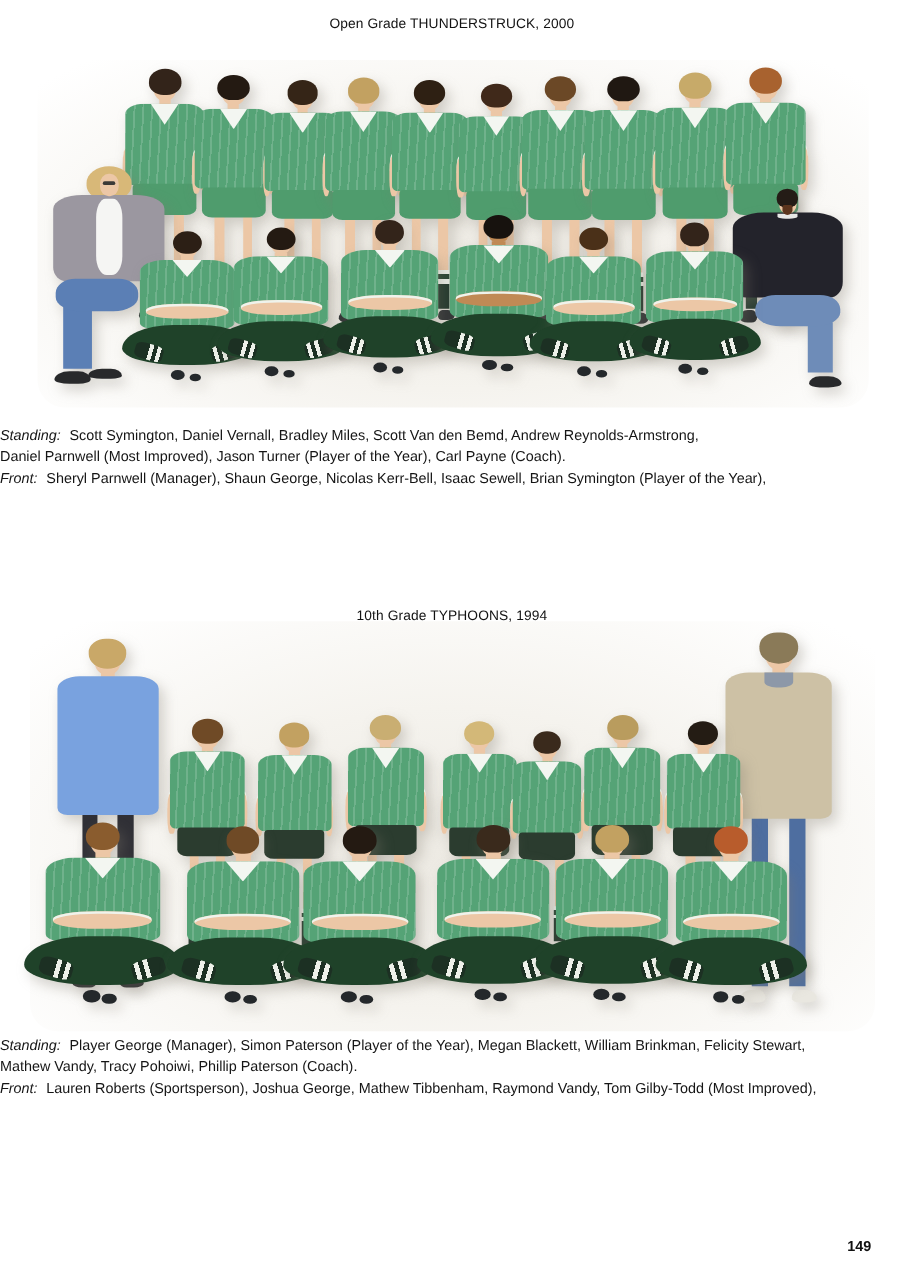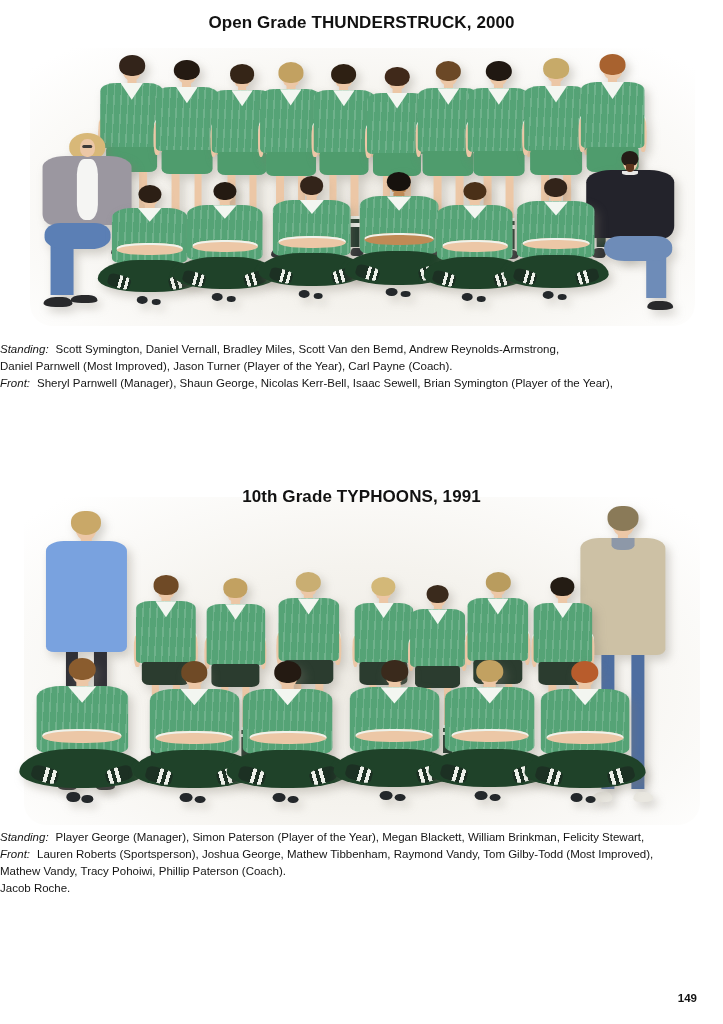--- a/index.html
+++ b/index.html
@@ -2,21 +2,21 @@
 <html><head>
 <meta charset="utf-8">
 <style>
   html,body{margin:0;padding:0;background:#ffffff;}
   .page{
     position:relative;width:723px;height:1024px;background:#ffffff;
     font-family:"Liberation Sans",sans-serif;color:#111;overflow:hidden;
   }
   .title{
     position:absolute;left:0;width:100%;text-align:center;margin:0;
-    font-size:17px;font-weight:bold;letter-spacing:.1px;z-index:6;color:#121212;
+    font-size:11px;font-weight:normal;letter-spacing:.1px;z-index:6;color:#121212;
   }
   .title1{top:13px}
   .title2{top:487px}
 
   .photo{
     position:absolute;
     background:radial-gradient(ellipse at 50% 58%, #edeae3 0%, #f5f3ee 45%, rgba(250,249,246,0) 94%);
     border-radius:22px;
   }
   .photo1{left:30px;top:48px;width:665px;height:278px;}
@@ -399,21 +399,21 @@
         <div class="sockB"></div>
         <div class="shoeC"></div>
       </div>
     </div>
   <div class="caption cap1">
     <p class="cap-line"><i class="cap-label">Standing:</i><span class="cap-text">Scott Symington, Daniel Vernall, Bradley Miles, Scott Van den Bemd, Andrew Reynolds-Armstrong,</span></p>
     <p class="cap-line"><i class="cap-label"></i><span class="cap-text">Daniel Parnwell (Most Improved), Jason Turner (Player of the Year), Carl Payne (Coach).</span></p>
     <p class="cap-line"><i class="cap-label">Front:</i><span class="cap-text">Sheryl Parnwell (Manager), Shaun George, Nicolas Kerr-Bell, Isaac Sewell, Brian Symington (Player of the Year),</span></p>
   </div>
 
-  <h2 class="title title2">10th Grade TYPHOONS, 1991</h2>
+  <h2 class="title title2">10th Grade TYPHOONS, 1994</h2>
   <div class="photo photo2" id="photo-1">
       <div class="person stand-adult" style="left: 9.2%; top: 5%; height: 84%; --skin: #ecc7a6; --hair: #c9a868; --top: #79a2df; --bot: #303036; --shoe: #2a2c2e;">
         <div class="hair"></div>
         <div class="head"></div>
         <div class="neck"></div>
         <div class="torso"></div>
         <div class="collar"></div>
         <div class="pantL"></div>
         <div class="pantR"></div>
         <div class="shoeL"></div>
@@ -610,20 +610,19 @@
         <div class="vcol"></div>
         <div class="arms"></div>
         <div class="lap"></div>
         <div class="sockA"></div>
         <div class="sockB"></div>
         <div class="shoeC"></div>
       </div>
     </div>
   <div class="caption cap2">
     <p class="cap-line"><i class="cap-label">Standing:</i><span class="cap-text">Player George (Manager), Simon Paterson (Player of the Year), Megan Blackett, William Brinkman, Felicity Stewart,</span></p>
+    <p class="cap-line"><i class="cap-label"></i><span class="cap-text">Mathew Vandy, Tracy Pohoiwi, Phillip Paterson (Coach).</span></p>
     <p class="cap-line"><i class="cap-label">Front:</i><span class="cap-text">Lauren Roberts (Sportsperson), Joshua George, Mathew Tibbenham, Raymond Vandy, Tom Gilby-Todd (Most Improved),</span></p>
-    <p class="cap-line"><i class="cap-label"></i><span class="cap-text">Mathew Vandy, Tracy Pohoiwi, Phillip Paterson (Coach).</span></p>
-    <p class="cap-line"><i class="cap-label"></i><span class="cap-text">Jacob Roche.</span></p>
   </div>
 
   <div class="page-number">149</div>
 
 </div>
 
 </body></html>

